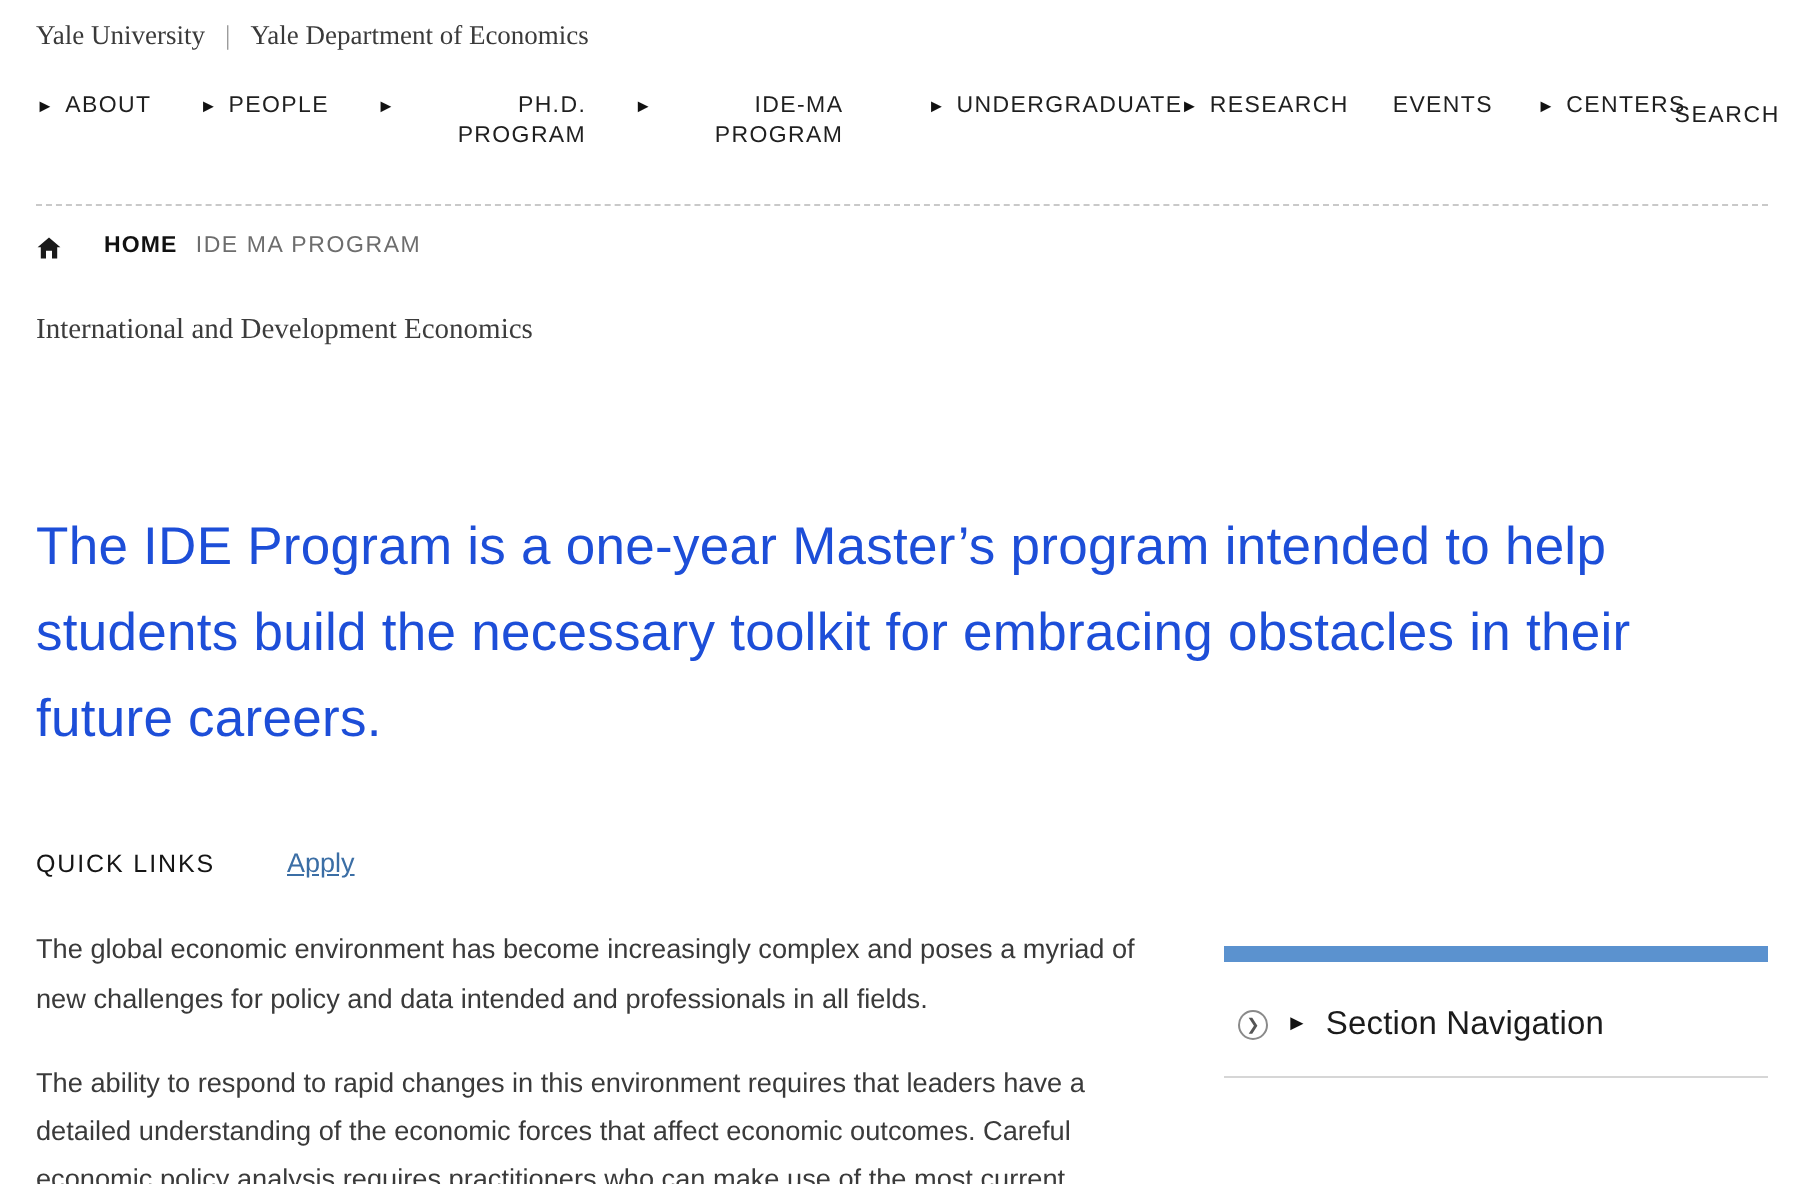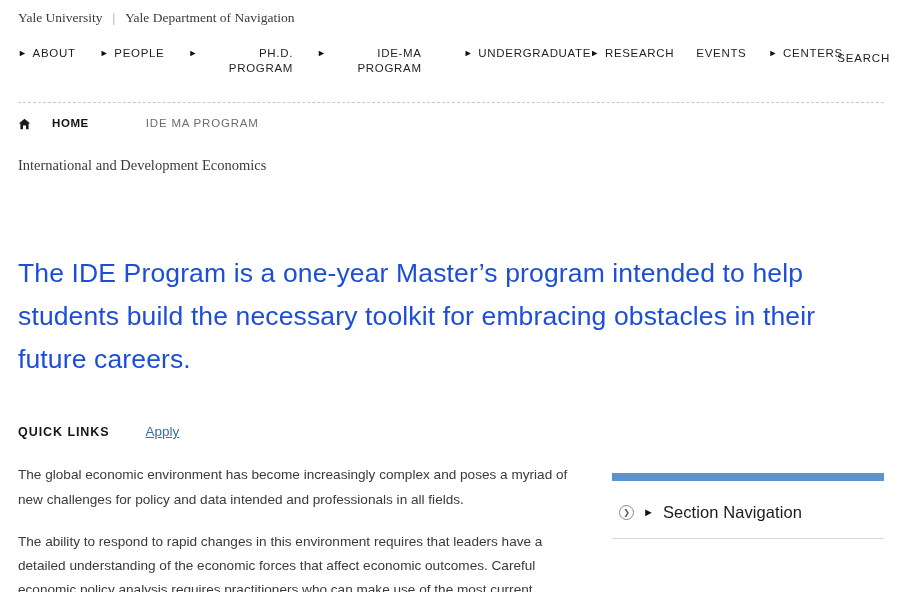--- a/index.html
+++ b/index.html
@@ -93,21 +93,21 @@
     letter-spacing: 0.05em;
     text-transform: uppercase;
   }
   .home-icon {
     width: 13px; height: 12px;
     display: inline-block;
     position: relative;
     top: 1px;
   }
   .crumb-home { color: #111; font-weight: bold; text-decoration: none; padding-left: 12px; }
-  .crumb-current { color: #6d6d6d; letter-spacing: 0.07em; margin-left: 48px; }
+  .crumb-current { color: #6d6d6d; letter-spacing: 0.07em; }
 
   
   .section-label {
     padding: 28px 18px 0 18px;
     font-family: "Liberation Serif", serif;
     font-size: 14.5px;
     color: #3c3c3c;
   }
 
   
@@ -123,21 +123,21 @@
 
   
   .quick-links {
     padding: 26px 18px 0 18px;
     display: flex;
     align-items: baseline;
     gap: 36px;
   }
   .quick-links-title {
     font-size: 12.5px;
-    font-weight: bold;
+    font-weight: normal;
     letter-spacing: 0.075em;
     text-transform: uppercase;
     color: #151515;
   }
   .quick-link {
     font-size: 13.5px;
     color: #3b6ea5;
     text-decoration: underline;
     cursor: pointer;
   }
@@ -193,21 +193,21 @@
   }
 </style>
 </head>
 <body>
 
 <div id="page">
 
   <div class="utility-bar">
     <a class="utility-link" href="#">Yale University</a>
     <span class="sep">|</span>
-    <a class="utility-link" href="#">Yale Department of Navigation</a>
+    <a class="utility-link" href="#">Yale Department of Economics</a>
   </div>
 
   <div class="main-nav">
     <div class="nav-left">
       <div class="nav-item">
         <span class="caret">►</span>
         <span class="nav-label">ABOUT</span>
       </div>
       <div class="nav-item">
         <span class="caret">►</span>

